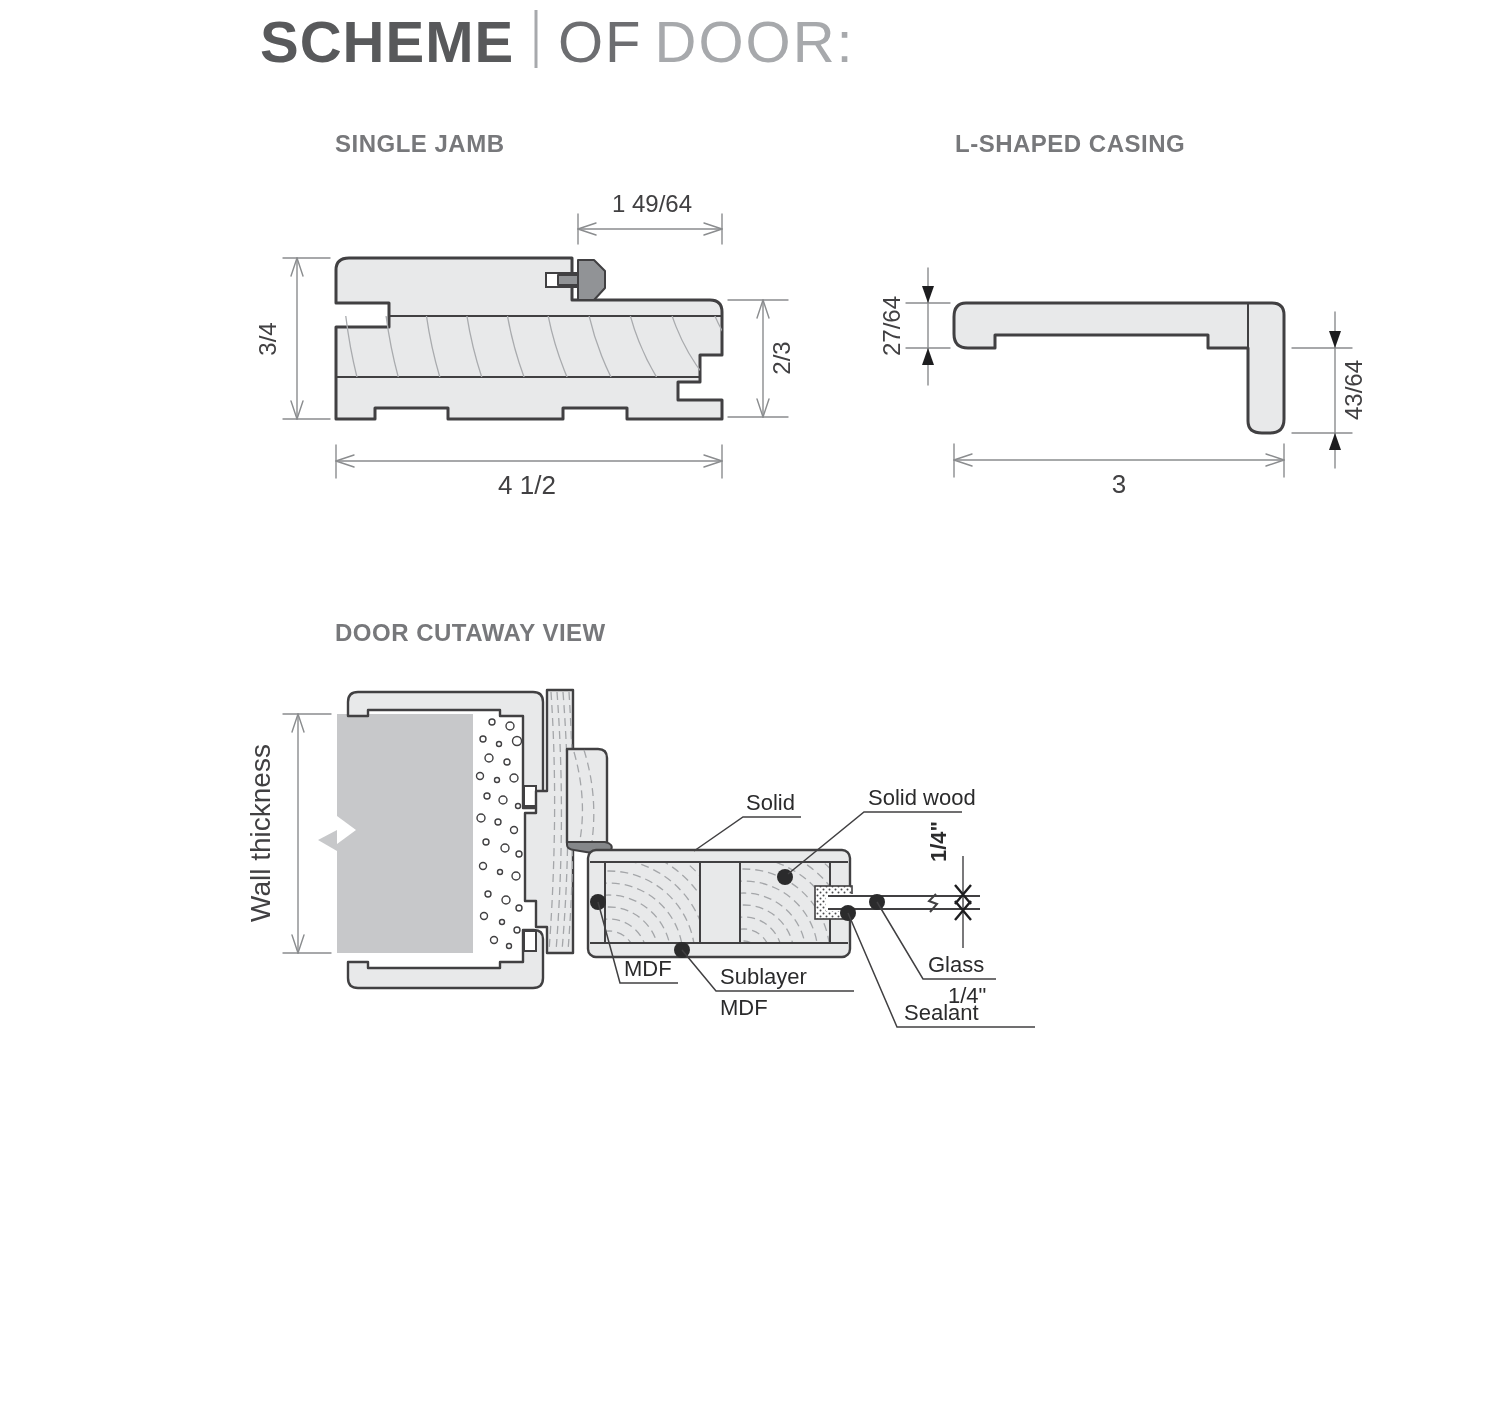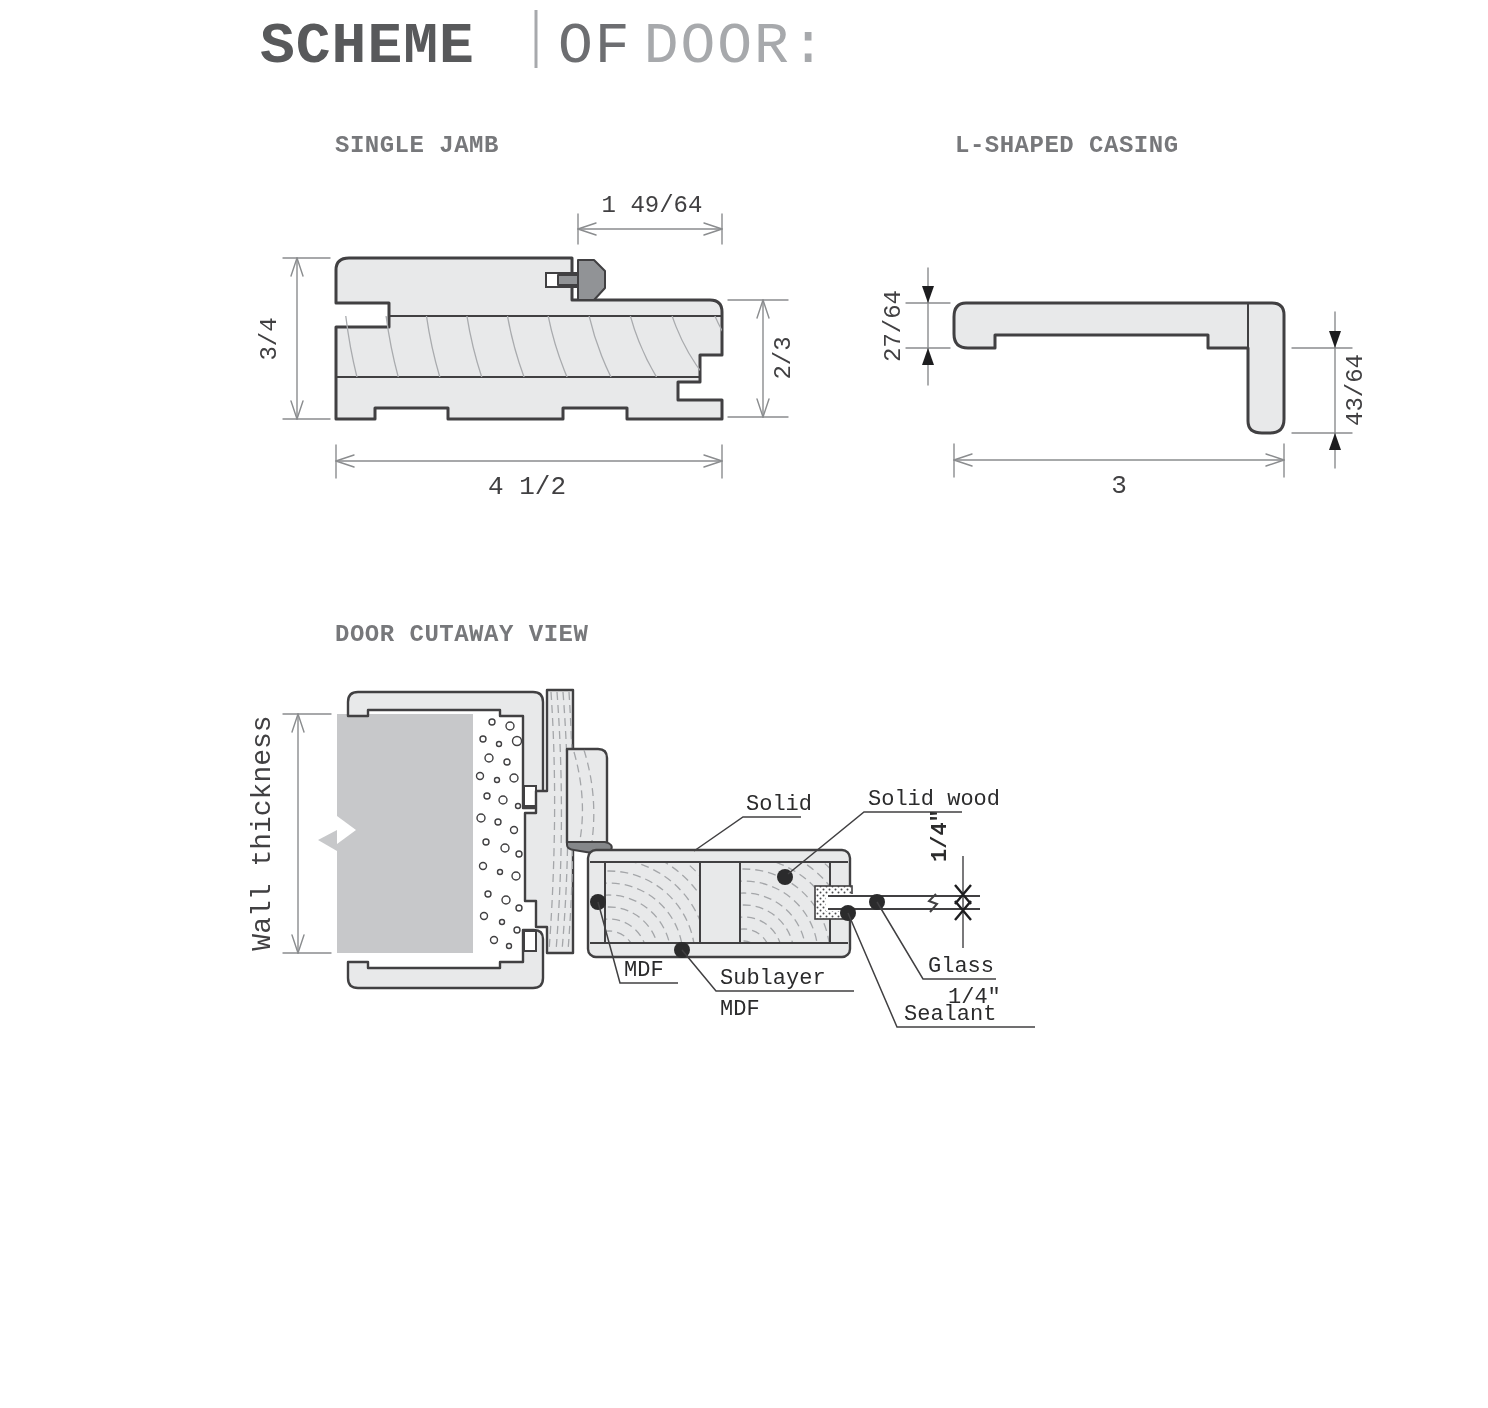--- a/index.html
+++ b/index.html
@@ -1,17 +1,17 @@
 <!DOCTYPE html>
 <html><head>
 <meta charset="utf-8">
 <style>
   html,body{margin:0;padding:0;background:#ffffff;}
   .page{width:1488px;height:1408px;position:relative;background:#fff;overflow:hidden;
-        font-family:Liberation Mono, monospace;}
+        font-family:Liberation Sans, sans-serif;}
   svg{display:block;}
   
   .profile{fill:#e8e9ea;stroke:#414042;stroke-width:3;stroke-linejoin:round;}
   .profile-thin{fill:#e8e9ea;stroke:#414042;stroke-width:2.4;stroke-linejoin:round;}
   .innerline{stroke:#414042;stroke-width:2;fill:none;}
   .grain{stroke:#a9abae;stroke-width:1.3;fill:none;}
   .grain-dash{stroke:#a4a6a9;stroke-width:1.3;fill:none;stroke-dasharray:8 5;}
   .metal{fill:#919396;stroke:#414042;stroke-width:2;stroke-linejoin:round;}
   .slot{fill:#ffffff;stroke:#414042;stroke-width:2;}
   .wall{fill:#c7c8ca;}

